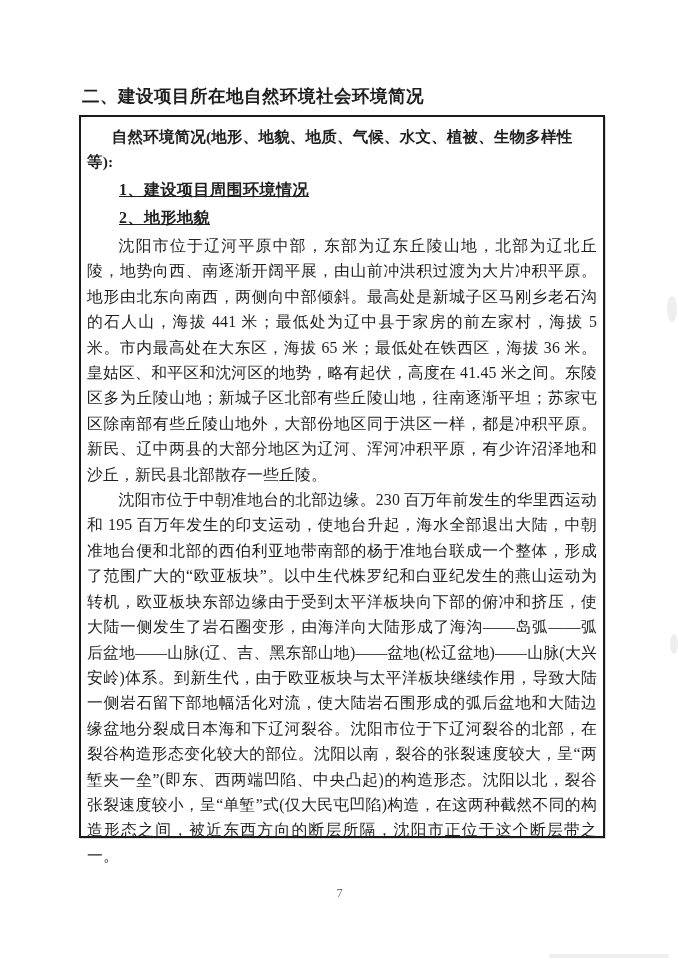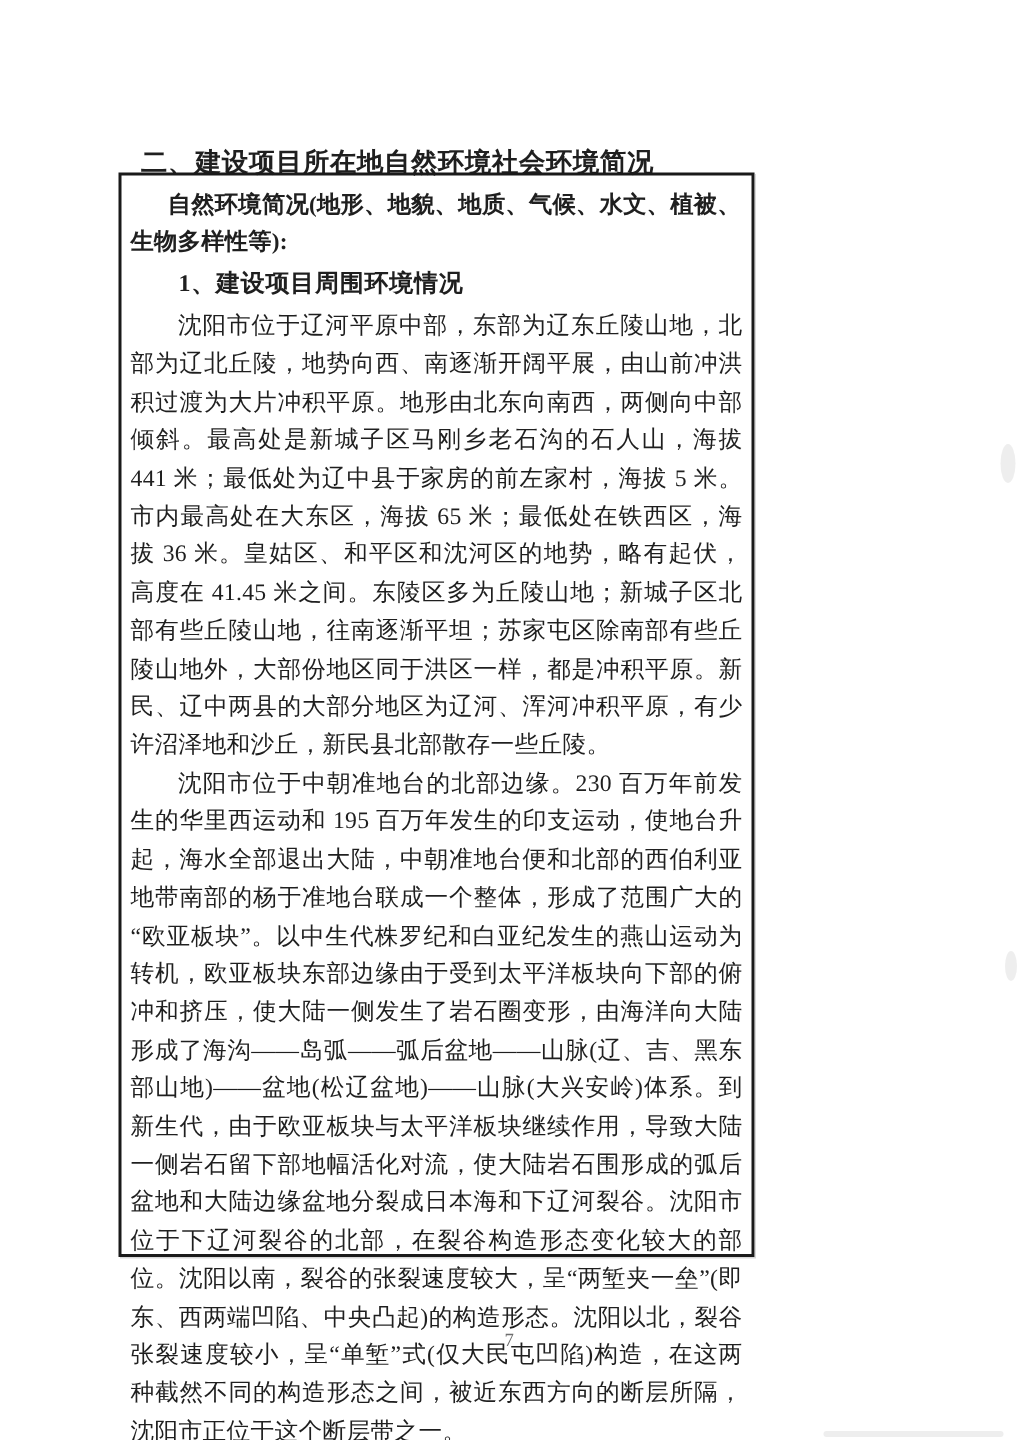--- a/index.html
+++ b/index.html
@@ -12,31 +12,31 @@
     height: 960px;
     position: relative;
     font-family: "Liberation Serif", "DejaVu Serif", serif;
     color: var(--text, #1f1f1f);
     overflow: hidden;
   }
   .section-title {
     position: absolute;
     left: 82px;
     top: 84px;
-    margin: 12px;
+    margin: 0;
     font-size: 17.5px;
     font-weight: bold;
     letter-spacing: 0.5px;
     white-space: nowrap;
   }
   .content-box {
     position: absolute;
     left: 79px;
     top: 115px;
-    width: 424px;
+    width: 526px;
     height: 723px;
     box-sizing: border-box;
     border: 2px solid var(--border, #1a1a1a);
     padding: 5px 6px 0 6px;
     box-shadow: 1px 1px 0 rgba(0,0,0,0.15);
   }
   .box-label {
     margin: 2px 0 0 0;
     font-size: 15.5px;
     font-weight: bold;
@@ -44,20 +44,21 @@
     line-height: 25px;
     letter-spacing: 0.2px;
   }
   .sub-heading {
     margin: 3px 0 3px 0;
     font-size: 16px;
     font-weight: bold;
     text-indent: 2em;
     line-height: 25px;
     letter-spacing: 0.5px;
+    text-decoration: underline;
   }
   .para {
     margin: 0;
     font-size: 15.8px;
     line-height: 25.4px;
     text-indent: 2em;
     text-align: justify;
     letter-spacing: 0.2px;
   }
   .page-number {
@@ -85,20 +86,21 @@
 
 <h2 class="section-title">二、建设项目所在地自然环境社会环境简况</h2>
 
 <div class="content-box">
 
   <p class="box-label">自然环境简况(地形、地貌、地质、气候、水文、植被、生物多样性等):</p>
 
   <p class="sub-heading">1、建设项目周围环境情况</p>
 
 
+  <p class="sub-heading">2、地形地貌</p>
 
   <p class="para">沈阳市位于辽河平原中部，东部为辽东丘陵山地，北部为辽北丘陵，地势向西、南逐渐开阔平展，由山前冲洪积过渡为大片冲积平原。地形由北东向南西，两侧向中部倾斜。最高处是新城子区马刚乡老石沟的石人山，海拔 441 米；最低处为辽中县于家房的前左家村，海拔 5 米。市内最高处在大东区，海拔 65 米；最低处在铁西区，海拔 36 米。皇姑区、和平区和沈河区的地势，略有起伏，高度在 41.45 米之间。东陵区多为丘陵山地；新城子区北部有些丘陵山地，往南逐渐平坦；苏家屯区除南部有些丘陵山地外，大部份地区同于洪区一样，都是冲积平原。新民、辽中两县的大部分地区为辽河、浑河冲积平原，有少许沼泽地和沙丘，新民县北部散存一些丘陵。</p>
 
 
   <p class="para">沈阳市位于中朝准地台的北部边缘。230 百万年前发生的华里西运动和 195 百万年发生的印支运动，使地台升起，海水全部退出大陆，中朝准地台便和北部的西伯利亚地带南部的杨于准地台联成一个整体，形成了范围广大的“欧亚板块”。以中生代株罗纪和白亚纪发生的燕山运动为转机，欧亚板块东部边缘由于受到太平洋板块向下部的俯冲和挤压，使大陆一侧发生了岩石圈变形，由海洋向大陆形成了海沟——岛弧——弧后盆地——山脉(辽、吉、黑东部山地)——盆地(松辽盆地)——山脉(大兴安岭)体系。到新生代，由于欧亚板块与太平洋板块继续作用，导致大陆一侧岩石留下部地幅活化对流，使大陆岩石围形成的弧后盆地和大陆边缘盆地分裂成日本海和下辽河裂谷。沈阳市位于下辽河裂谷的北部，在裂谷构造形态变化较大的部位。沈阳以南，裂谷的张裂速度较大，呈“两堑夹一垒”(即东、西两端凹陷、中央凸起)的构造形态。沈阳以北，裂谷张裂速度较小，呈“单堑”式(仅大民屯凹陷)构造，在这两种截然不同的构造形态之间，被近东西方向的断层所隔，沈阳市正位于这个断层带之一。</p>
 </div>
 
 <div class="scan-artifact a1"></div>
 <div class="scan-artifact a2"></div>
 <div class="scan-artifact a3"></div>

